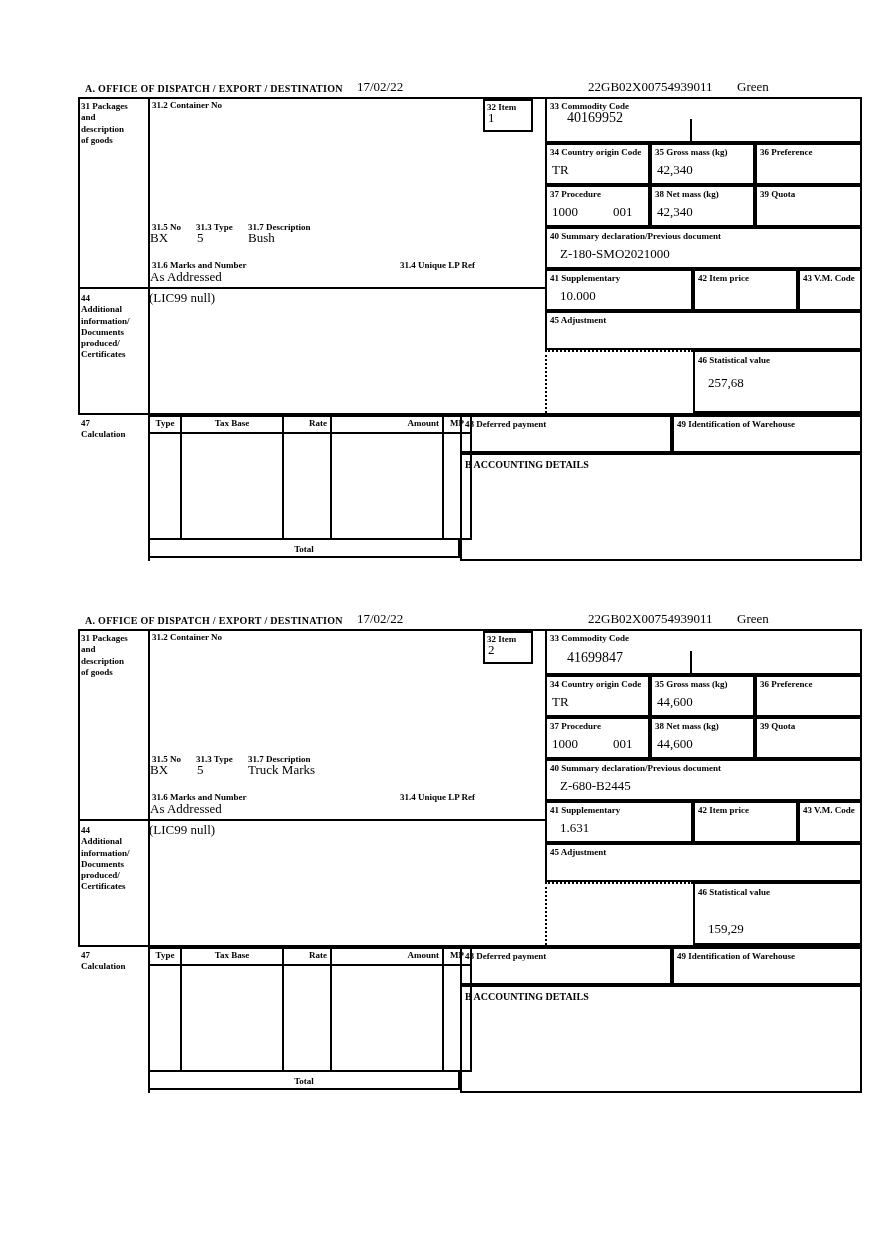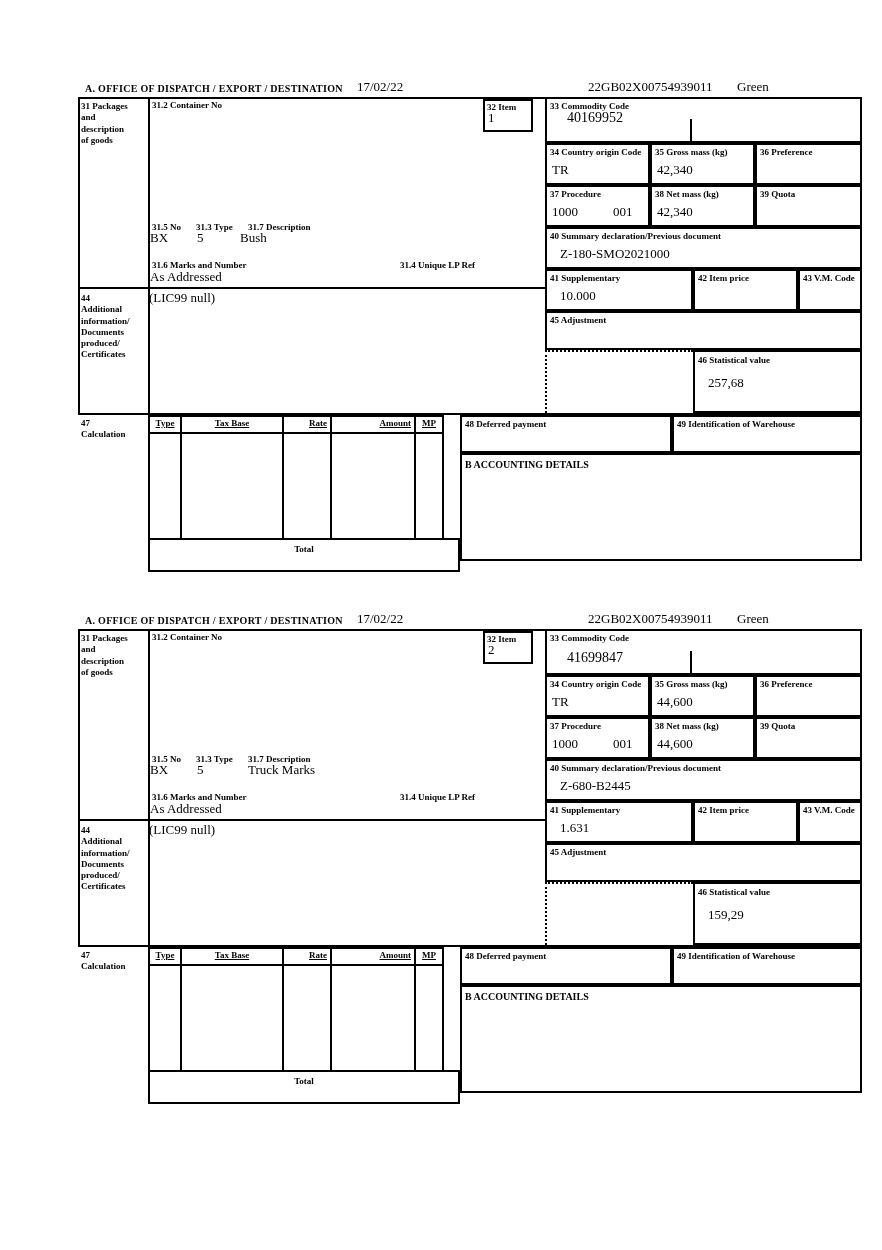--- a/index.html
+++ b/index.html
@@ -12,25 +12,25 @@
   .abs { position:absolute; }
   .lbl { font:bold 9px/1.25 "Liberation Serif", serif; white-space:pre-line; }
   .hdr { font:bold 10px/1.1 "Liberation Serif", serif; letter-spacing:.3px; }
   .val { font:13px/1.1 "Liberation Serif", serif; white-space:pre; }
   .val14 { font:14px/1.1 "Liberation Serif", serif; white-space:pre; }
   .box { position:absolute; border:2px solid #000; }
   .ln  { position:absolute; background:#000; }
   .dotted { position:absolute; border-top:2px dotted #000; border-left:2px dotted #000; }
   .calc-table { position:absolute; left:70px; top:336px; border-collapse:collapse; table-layout:fixed; }
   .calc-table th, .calc-table td { border:2px solid #000; padding:1px 3px; vertical-align:top; }
-  .calc-table th { font:bold 9px/1.2 "Liberation Serif", serif; height:17px;text-decoration:underline; }
+  .calc-table th { font:bold 9px/1.2 "Liberation Serif", serif; height:17px; }
   .calc-table td { height:106px; }
-  .w-type{width:32px} .w-tax{width:102px} .w-rate{width:48px} .w-amt{width:84px} .w-mp{width:28px}
+  .w-type{width:32px} .w-tax{width:102px} .w-rate{width:48px} .w-amt{width:112px} .w-mp{width:28px}
   .ta-c{text-align:center} .ta-r{text-align:right}
-  .total-box { position:absolute; left:70px; top:459px; width:312px; height:34px; border:2px solid #000;
+  .total-box { position:absolute; left:70px; top:459px; width:312px; height:20px; border:2px solid #000;
                font:bold 9px/19px "Liberation Serif", serif; text-align:center; }
 </style>
 </head>
 <body>
 
 <div class="page">
 
   <div class="blk b1">
     <div class="abs hdr" style="left:7px;top:4px">A.  OFFICE OF DISPATCH / EXPORT / DESTINATION</div>
     <div class="abs val" style="left:279px;top:1px">17/02/22</div>
@@ -61,21 +61,21 @@
     <div class="abs lbl" style="left:74px;top:21px">31.2 Container No</div>
     <div class="box" style="left:405px;top:20px;width:50px;height:33px">
       <div class="abs lbl" style="left:2px;top:1px">32 Item</div>
       <div class="abs val" style="left:3px;top:10px">1</div>
     </div>
     <div class="abs lbl" style="left:74px;top:143px">31.5 No</div>
     <div class="abs lbl" style="left:118px;top:143px">31.3 Type</div>
     <div class="abs lbl" style="left:170px;top:143px">31.7 Description</div>
     <div class="abs val" style="left:72px;top:152px">BX</div>
     <div class="abs val" style="left:119px;top:152px">5</div>
-    <div class="abs val" style="left:162px;top:152px">Bush</div>
+    <div class="abs val" style="left:170px;top:152px">Bush</div>
     <div class="abs lbl" style="left:74px;top:181px">31.6 Marks and Number</div>
     <div class="abs lbl" style="left:322px;top:181px">31.4 Unique LP Ref</div>
     <div class="abs val" style="left:72px;top:191px">As Addressed</div>
     <div class="abs val" style="left:71px;top:212px">(LIC99 null)</div>
 
     <div class="box" style="left:467px;top:18px;width:317px;height:46px">
       <div class="abs lbl" style="left:3px;top:2px">33 Commodity Code</div>
       <div class="abs val14" style="left:20px;top:11px">40169952</div>
       <div class="ln" style="left:143px;top:20px;width:2px;height:22px"></div>
     </div>
@@ -240,21 +240,21 @@
     </div>
     <div class="box" style="left:720px;top:190px;width:64px;height:42px">
       <div class="abs lbl" style="left:3px;top:2px">43 V.M. Code</div>
     </div>
     <div class="box" style="left:467px;top:232px;width:317px;height:39px">
       <div class="abs lbl" style="left:3px;top:2px">45 Adjustment</div>
     </div>
     <div class="dotted" style="left:467px;top:271px;width:148px;height:63px"></div>
     <div class="box" style="left:615px;top:271px;width:169px;height:63px">
       <div class="abs lbl" style="left:3px;top:3px">46 Statistical value</div>
-      <div class="abs val" style="left:13px;top:24px">159,29</div>
+      <div class="abs val" style="left:13px;top:38px">159,29</div>
     </div>
 
     <table class="calc-table">
       <tbody>
           <tr>
         <th class="w-type ta-c">Type</th>
         <th class="w-tax ta-c">Tax Base</th>
         <th class="w-rate ta-r">Rate</th>
         <th class="w-amt ta-r">Amount</th>
         <th class="w-mp ta-c">MP</th>

